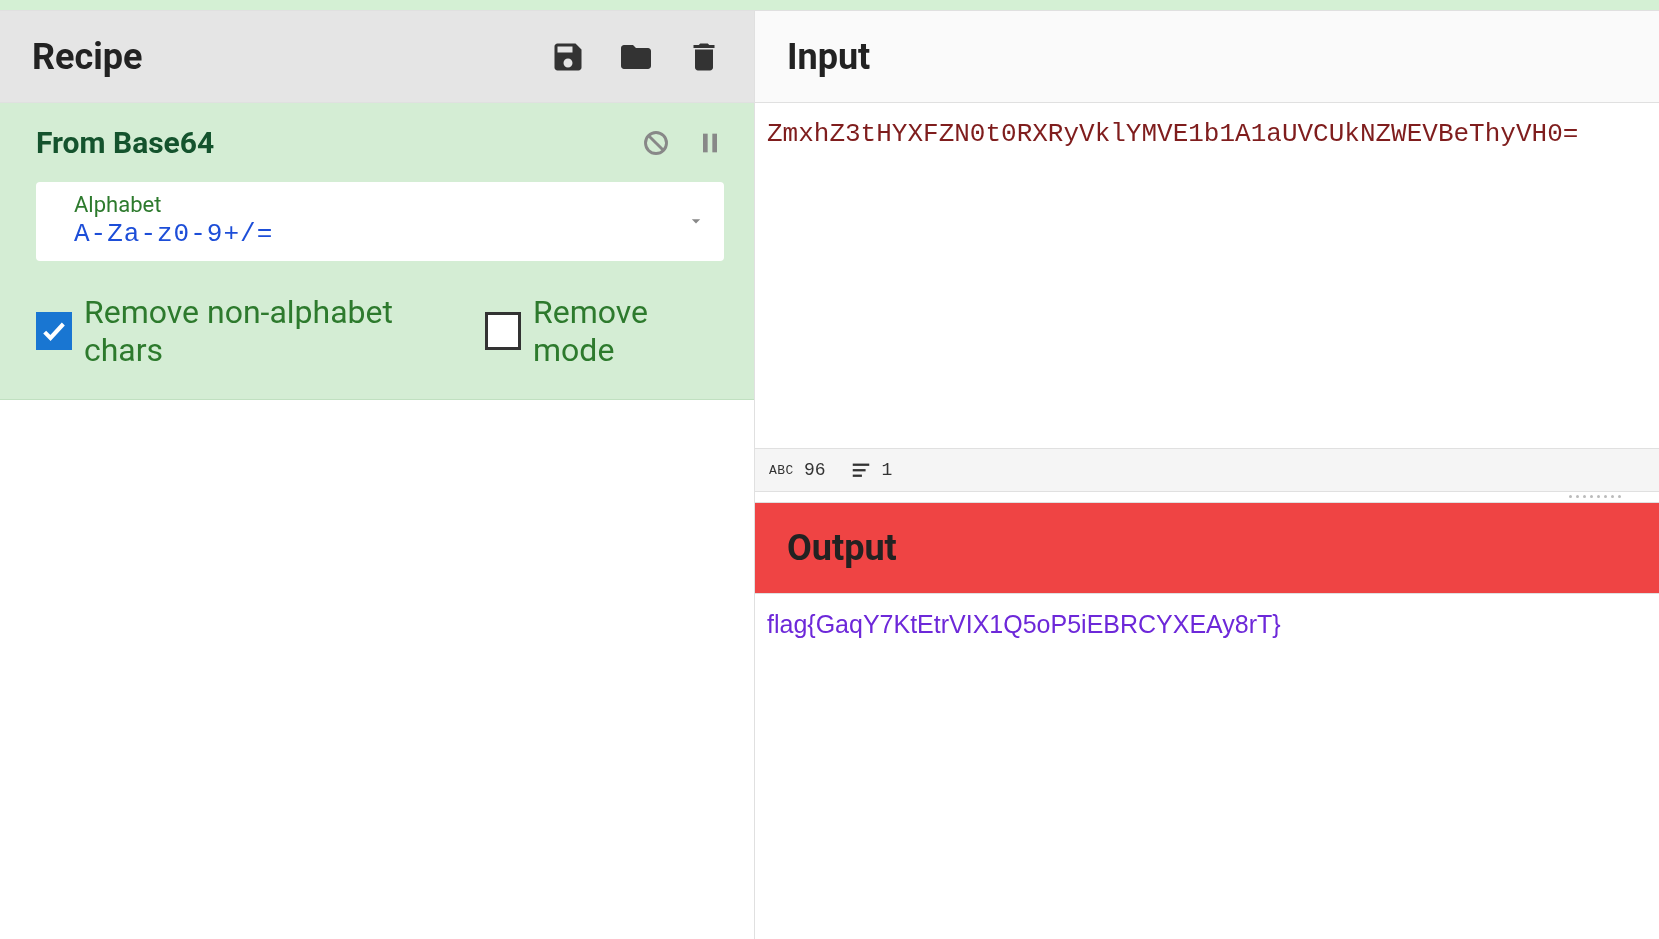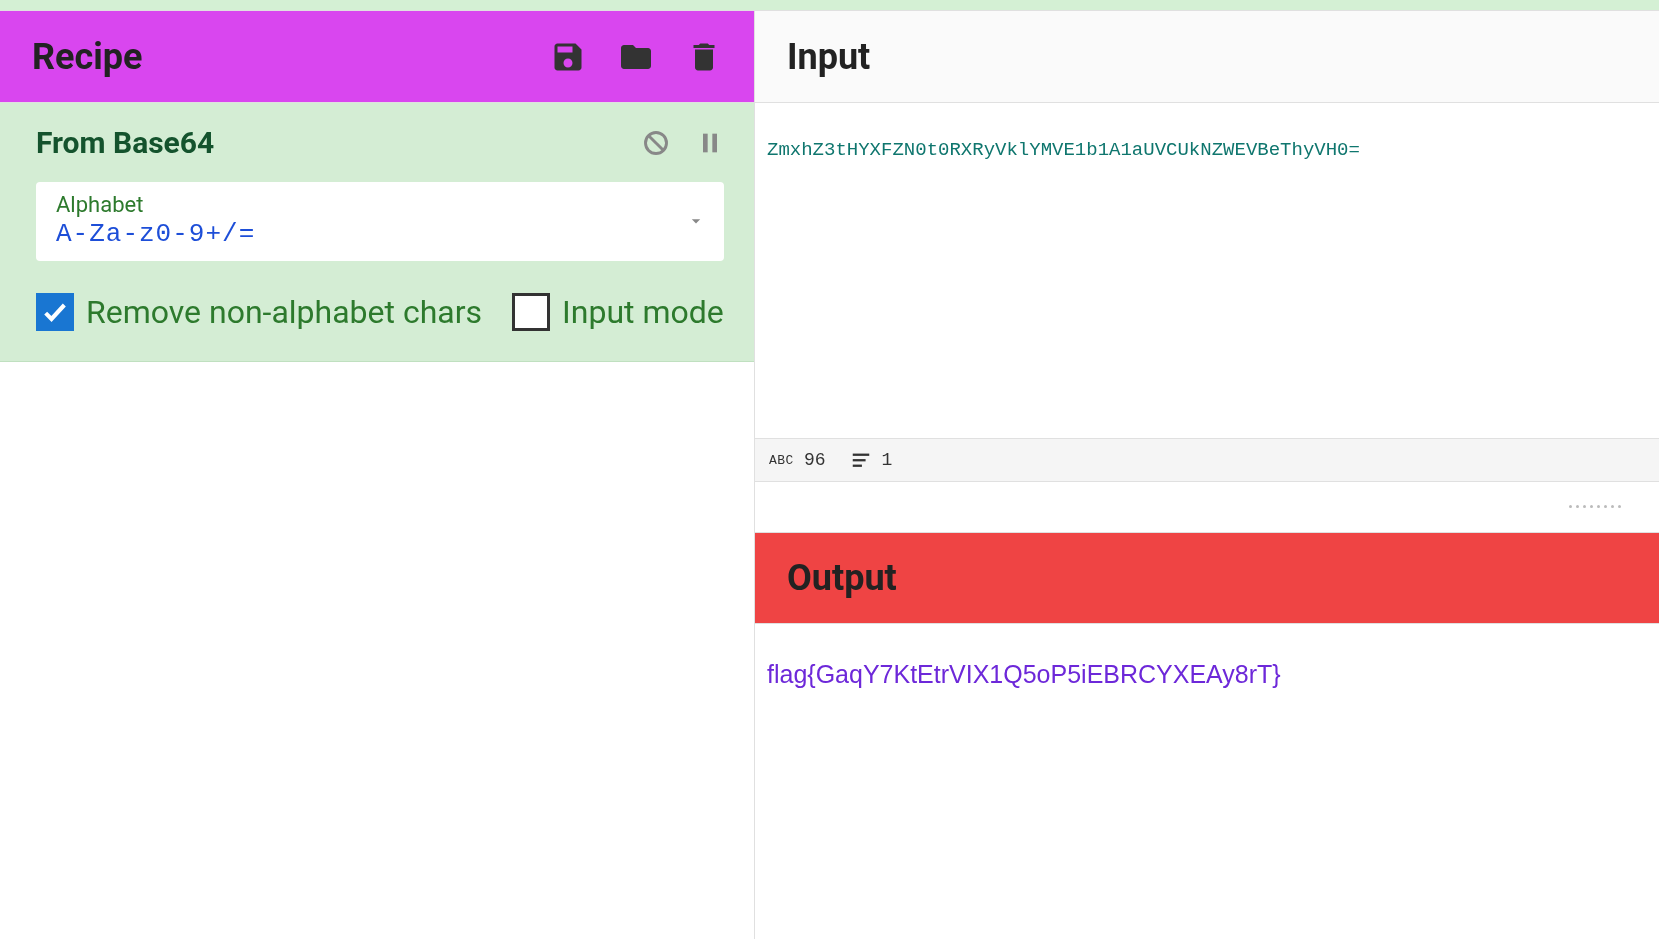--- a/index.html
+++ b/index.html
@@ -29,21 +29,21 @@
     display: flex;
     flex-direction: column;
     background: #fafafa;
   }
   .recipe-header {
     display: flex;
     align-items: center;
     justify-content: space-between;
     padding: 20px 32px;
     height: 92px;
-    background: #d946ef;
+    background: #e5e5e5;
     border-bottom: 1px solid #e0e0e0;
     text-align: center;
   }
   .recipe-title {
     font-size: 36px;
     font-weight: 700;
     color: #222;
   }
   .recipe-icons {
     display: flex;
@@ -79,21 +79,21 @@
   }
   .op-control-icon {
     width: 28px;
     height: 28px;
     color: #888;
     cursor: pointer;
   }
   .alphabet-box {
     background: #fff;
     border-radius: 4px;
-    padding: 10px 18px 12px 20px;
+    padding: 10px 18px 12px 38px;
     display: flex;
     justify-content: space-between;
     align-items: center;
     margin-bottom: 32px;
   }
   .alphabet-content {
     display: flex;
     flex-direction: column;
   }
   .alphabet-label {
@@ -144,21 +144,20 @@
     color: #2d7a2d;
   }
   .recipe-body-rest {
     flex: 1;
     background: #fff;
   }
   .right-panel {
     flex: 1;
     display: flex;
     flex-direction: column;
-    gap: 20px;
   }
   .input-header {
     padding: 20px 32px;
     height: 92px;
     display: flex;
     align-items: center;
     background: #fafafa;
     border-bottom: 1px solid #e0e0e0;
   }
   .panel-title {
@@ -167,22 +166,22 @@
     color: #222;
   }
   .input-area {
     flex: 1;
     padding: 16px 12px;
     background: #fff;
     overflow: auto;
   }
   .input-text {
     font-family: "Consolas", "Menlo", "Courier New", monospace;
-    font-size: 19px;
-    color: #0f766e;
+    font-size: 26px;
+    color: #7f1d1d;
     white-space: pre-wrap;
     word-break: break-all;
   }
   .status-bar {
     height: 44px;
     background: #f5f5f5;
     border-top: 1px solid #e0e0e0;
     border-bottom: 1px solid #e0e0e0;
     display: flex;
     align-items: center;
@@ -296,21 +295,21 @@
         <div class="checkbox-group">
           <div class="checkbox-square checked">
             <svg width="28" height="28" viewBox="0 0 24 24" fill="none" stroke="currentColor" stroke-width="3.5">
               <polyline points="4,13 9,18 20,6"></polyline>
             </svg>
           </div>
           <span class="checkbox-label">Remove non-alphabet chars</span>
         </div>
         <div class="checkbox-group">
           <div class="checkbox-square"></div>
-          <span class="checkbox-label">Input mode</span>
+          <span class="checkbox-label">Remove mode</span>
         </div>
       </div>
     </div>
 
     <div class="recipe-body-rest"></div>
   </div>
 
   <div class="right-panel">
     <div class="input-header">
       <div class="panel-title">Input</div>

